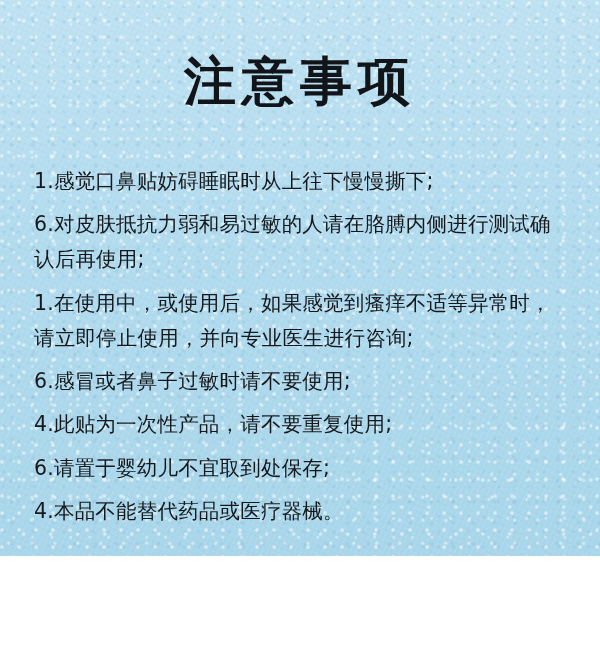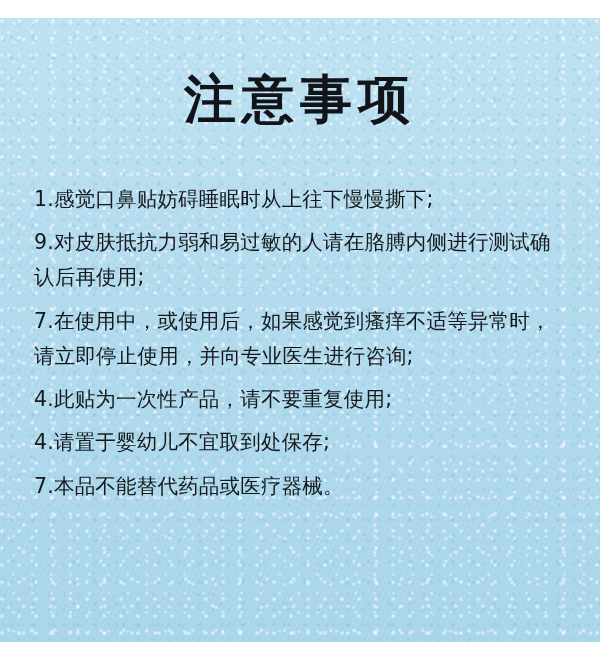--- a/index.html
+++ b/index.html
@@ -8,34 +8,33 @@
   }
   body {
     width: 600px;
     height: 664px;
     font-family: "DejaVu Sans", "Liberation Sans", sans-serif;
     background: #ffffff;
   }
   .poster {
     position: relative;
     width: 600px;
-    height: 624px;
+    height: 556px;
     box-sizing: border-box;
     background-color: #b4dcee;
     background-image:
       radial-gradient(circle at 12% 18%, rgba(255,255,255,0.55) 0 1.2px, rgba(255,255,255,0) 2.4px),
       radial-gradient(circle at 38% 62%, rgba(255,255,255,0.45) 0 1.1px, rgba(255,255,255,0) 2.2px),
       radial-gradient(circle at 72% 28%, rgba(255,255,255,0.40) 0 1.0px, rgba(255,255,255,0) 2.0px),
       radial-gradient(circle at 88% 78%, rgba(255,255,255,0.50) 0 1.2px, rgba(255,255,255,0) 2.4px),
       radial-gradient(circle at 55% 90%, rgba(140,190,215,0.35) 0 1.3px, rgba(140,190,215,0) 2.6px),
       radial-gradient(circle at 25% 45%, rgba(140,190,215,0.30) 0 1.1px, rgba(140,190,215,0) 2.2px),
       linear-gradient(180deg, #bfe2f2 0%, #b2dbee 45%, #a9d6ea 100%);
     background-size: 17px 17px, 23px 23px, 19px 19px, 27px 27px, 21px 21px, 15px 15px, 100% 100%;
     overflow: hidden;
-    margin-top: 18px;
   }
   .poster:after {
     content: "";
     position: absolute;
     inset: 0;
     pointer-events: none;
     background-image:
       repeating-linear-gradient(115deg, rgba(255,255,255,0.10) 0 1px, rgba(255,255,255,0) 1px 5px),
       repeating-linear-gradient(25deg, rgba(120,175,205,0.10) 0 1px, rgba(120,175,205,0) 1px 6px);
     opacity: 0.8;
@@ -73,19 +72,20 @@
     margin-bottom: 0;
   }
 </style>
 </head>
 <body>
 
 <div class="poster">
   <h1 class="title">注意事项</h1>
   <ul class="items">
     <li>1.感觉口鼻贴妨碍睡眠时从上往下慢慢撕下;</li>
-    <li>9.对皮肤抵抗力弱和易过敏的人请在胳膊内侧进行测试确认后再使用;</li>
-    <li>7.在使用中，或使用后，如果感觉到瘙痒不适等异常时，请立即停止使用，并向专业医生进行咨询;</li>
+    <li>6.对皮肤抵抗力弱和易过敏的人请在胳膊内侧进行测试确认后再使用;</li>
+    <li>1.在使用中，或使用后，如果感觉到瘙痒不适等异常时，请立即停止使用，并向专业医生进行咨询;</li>
+    <li>6.感冒或者鼻子过敏时请不要使用;</li>
     <li>4.此贴为一次性产品，请不要重复使用;</li>
-    <li>4.请置于婴幼儿不宜取到处保存;</li>
-    <li>7.本品不能替代药品或医疗器械。</li>
+    <li>6.请置于婴幼儿不宜取到处保存;</li>
+    <li>4.本品不能替代药品或医疗器械。</li>
   </ul>
 </div>
 
 </body></html>

